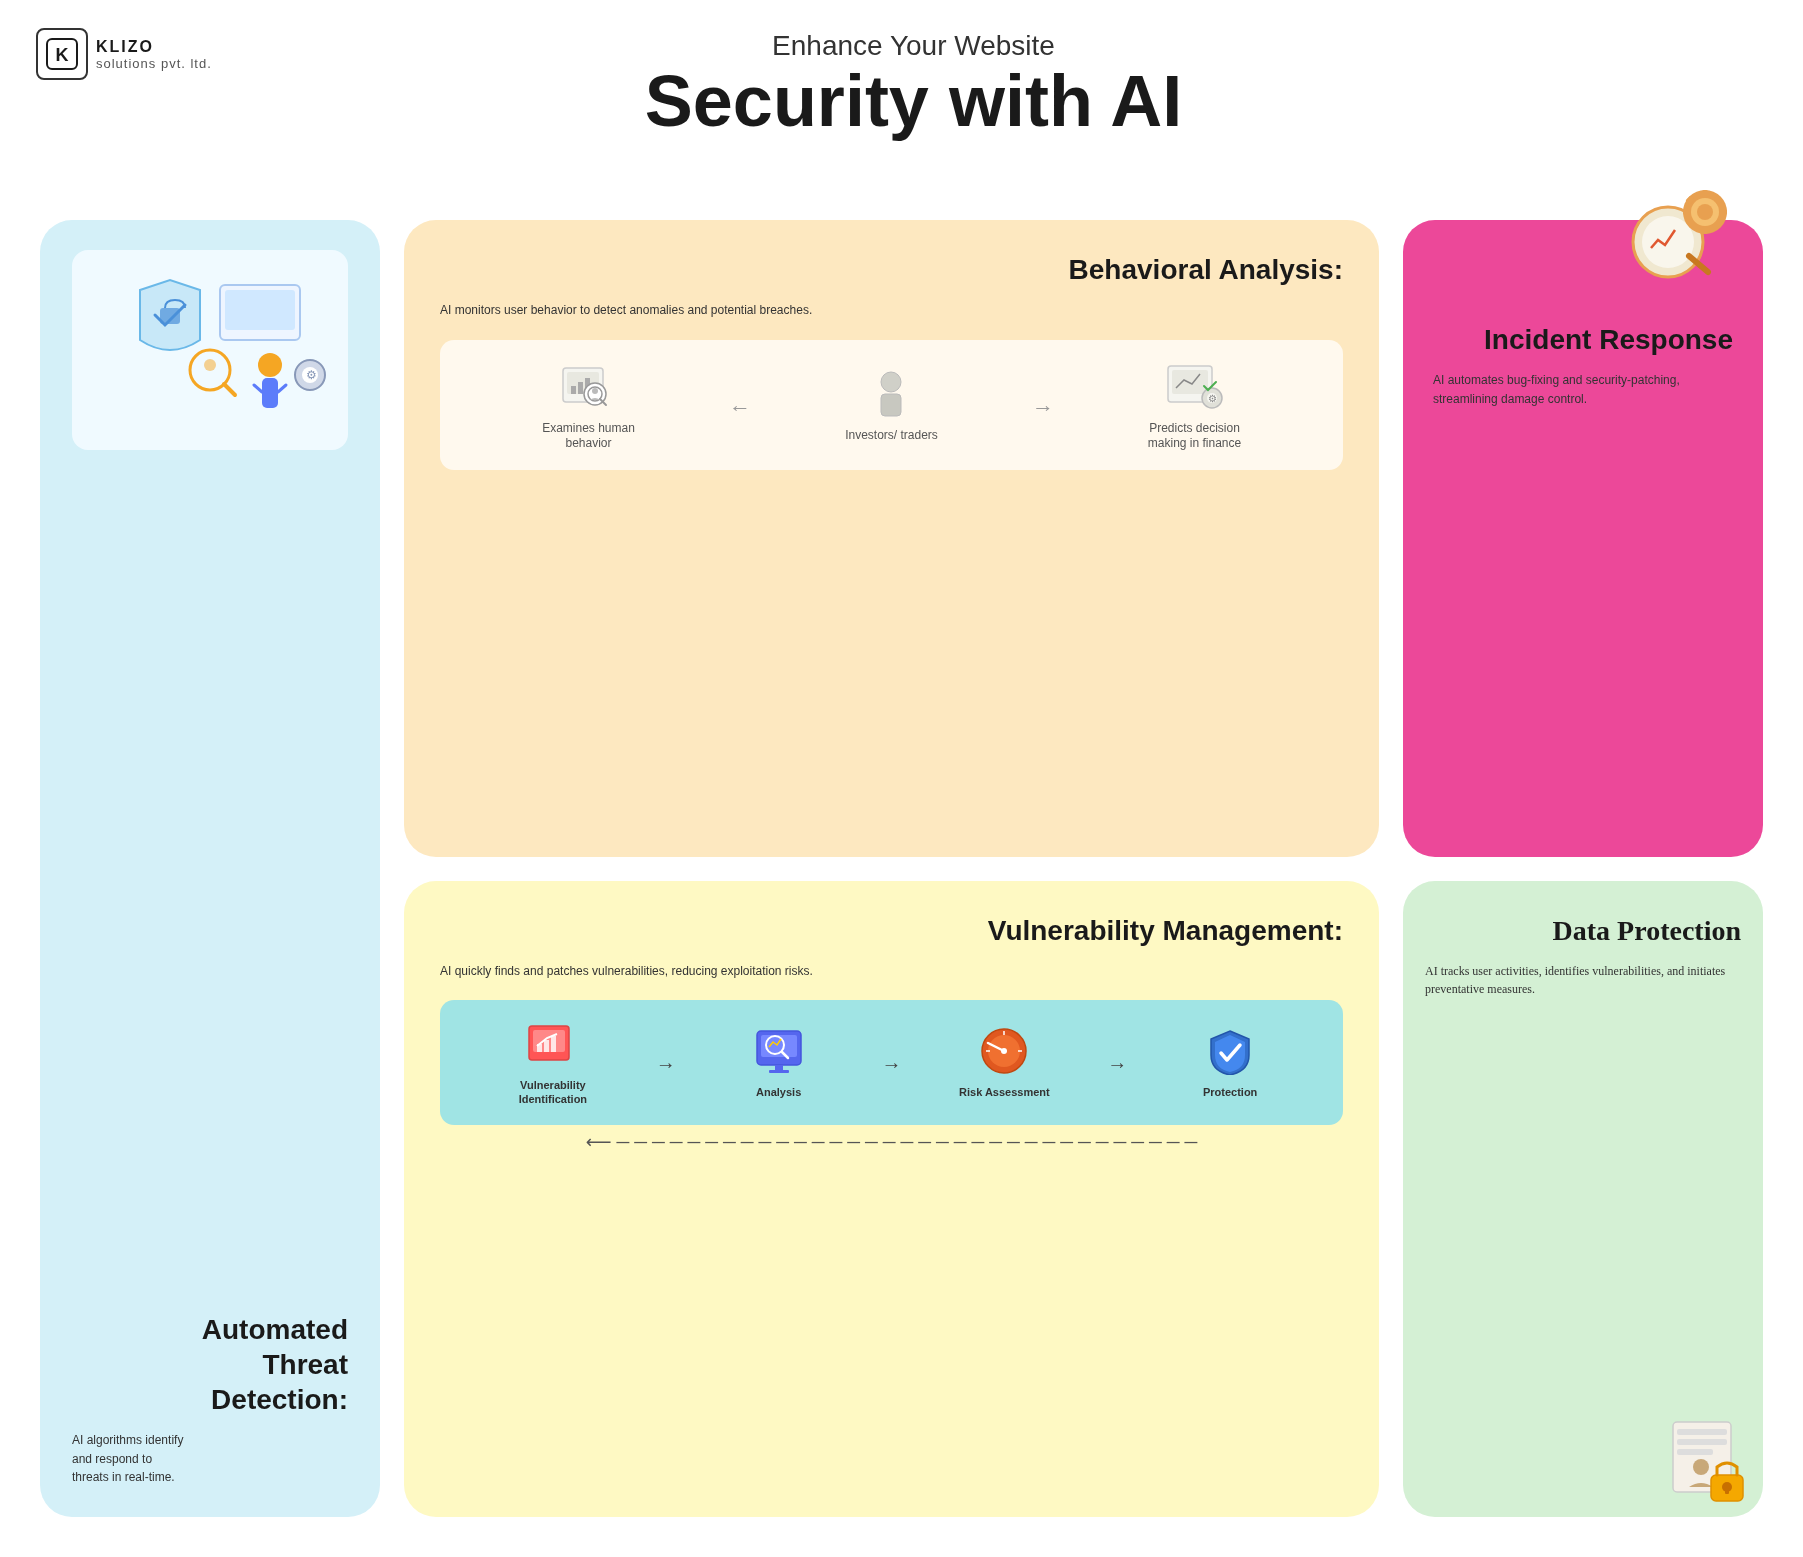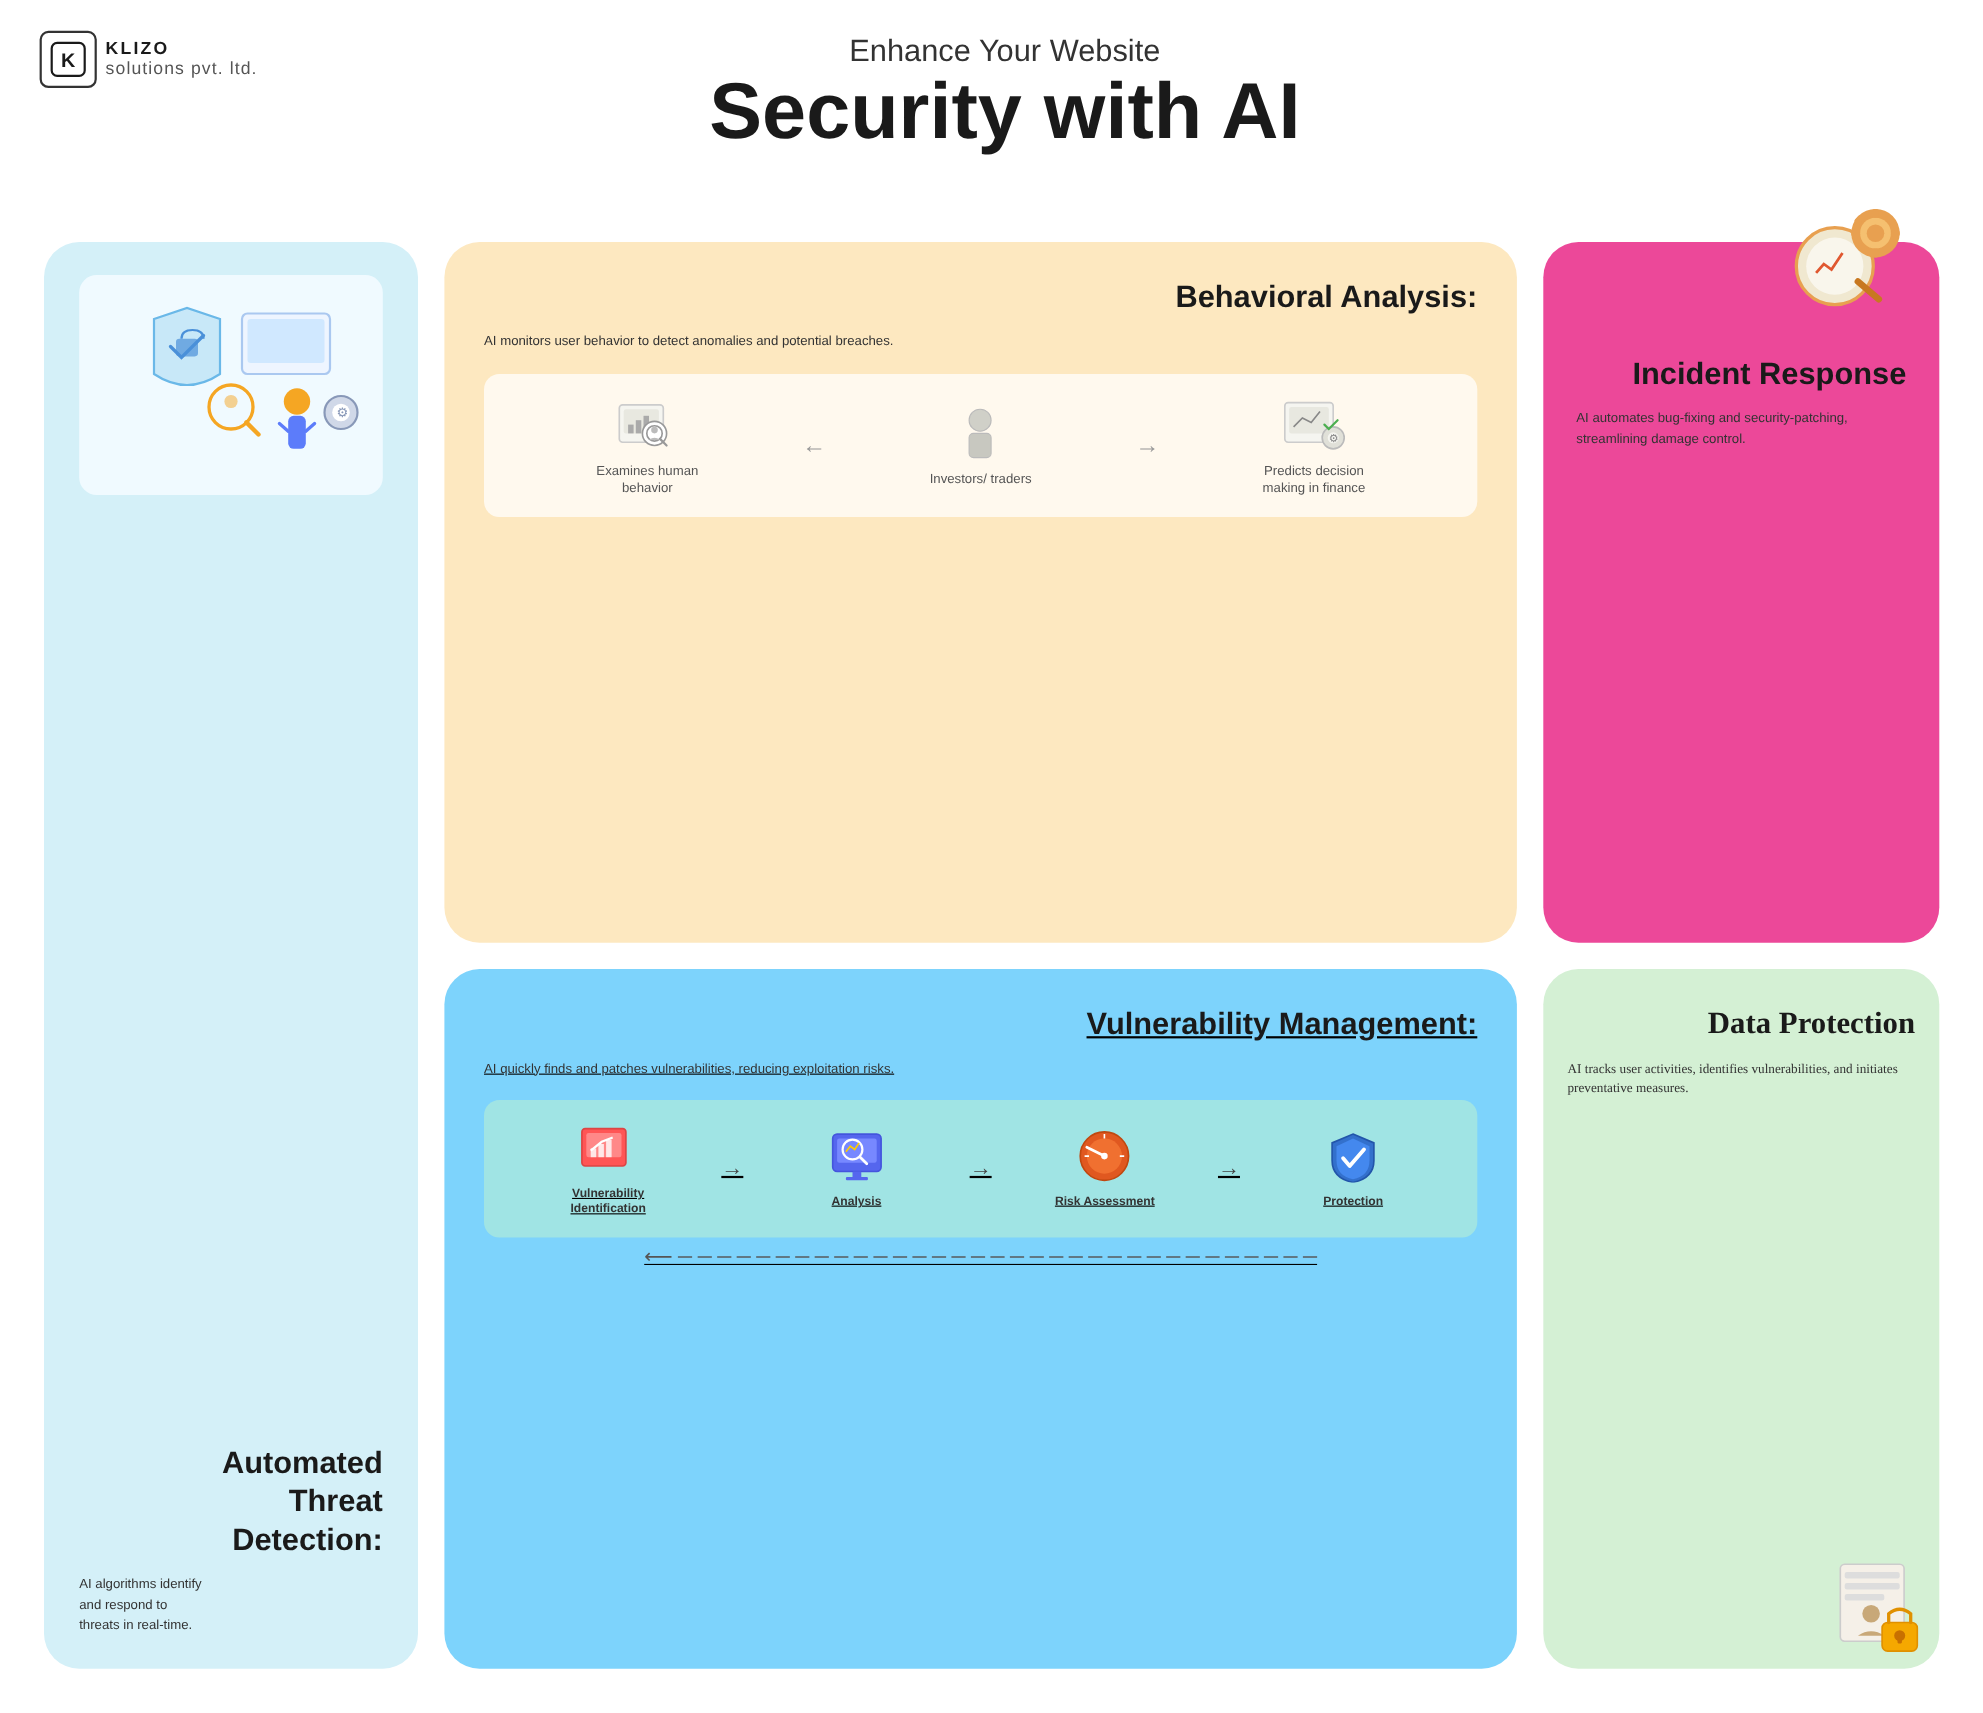--- a/index.html
+++ b/index.html
@@ -36,21 +36,21 @@
       display: flex;
       flex-direction: column;
     }
     .logo-title {
       font-size: 16px;
       font-weight: 800;
       color: #1a1a1a;
       letter-spacing: 2px;
     }
     .logo-subtitle {
-      font-size: 16px;
+      font-size: 13px;
       color: #555;
       letter-spacing: 1px;
     }
 
     
     .header {
       position: absolute;
       top: 30px;
       left: 0;
       right: 0;
@@ -112,25 +112,24 @@
       background: #ec4899;
       border-radius: 32px;
       padding: 32px 30px;
       position: relative;
     }
 
     
     .card-vulnerability {
       grid-column: 2;
       grid-row: 2;
-      background: #7dd3fc;
+      background: #fef9c3;
       border-radius: 32px;
       padding: 32px 36px;
       position: relative;
-      text-decoration: underline;
     }
 
     
     .card-data {
       grid-column: 3;
       grid-row: 2;
       background: #d4f0d4;
       border-radius: 32px;
       padding: 32px 22px;
       position: relative;

